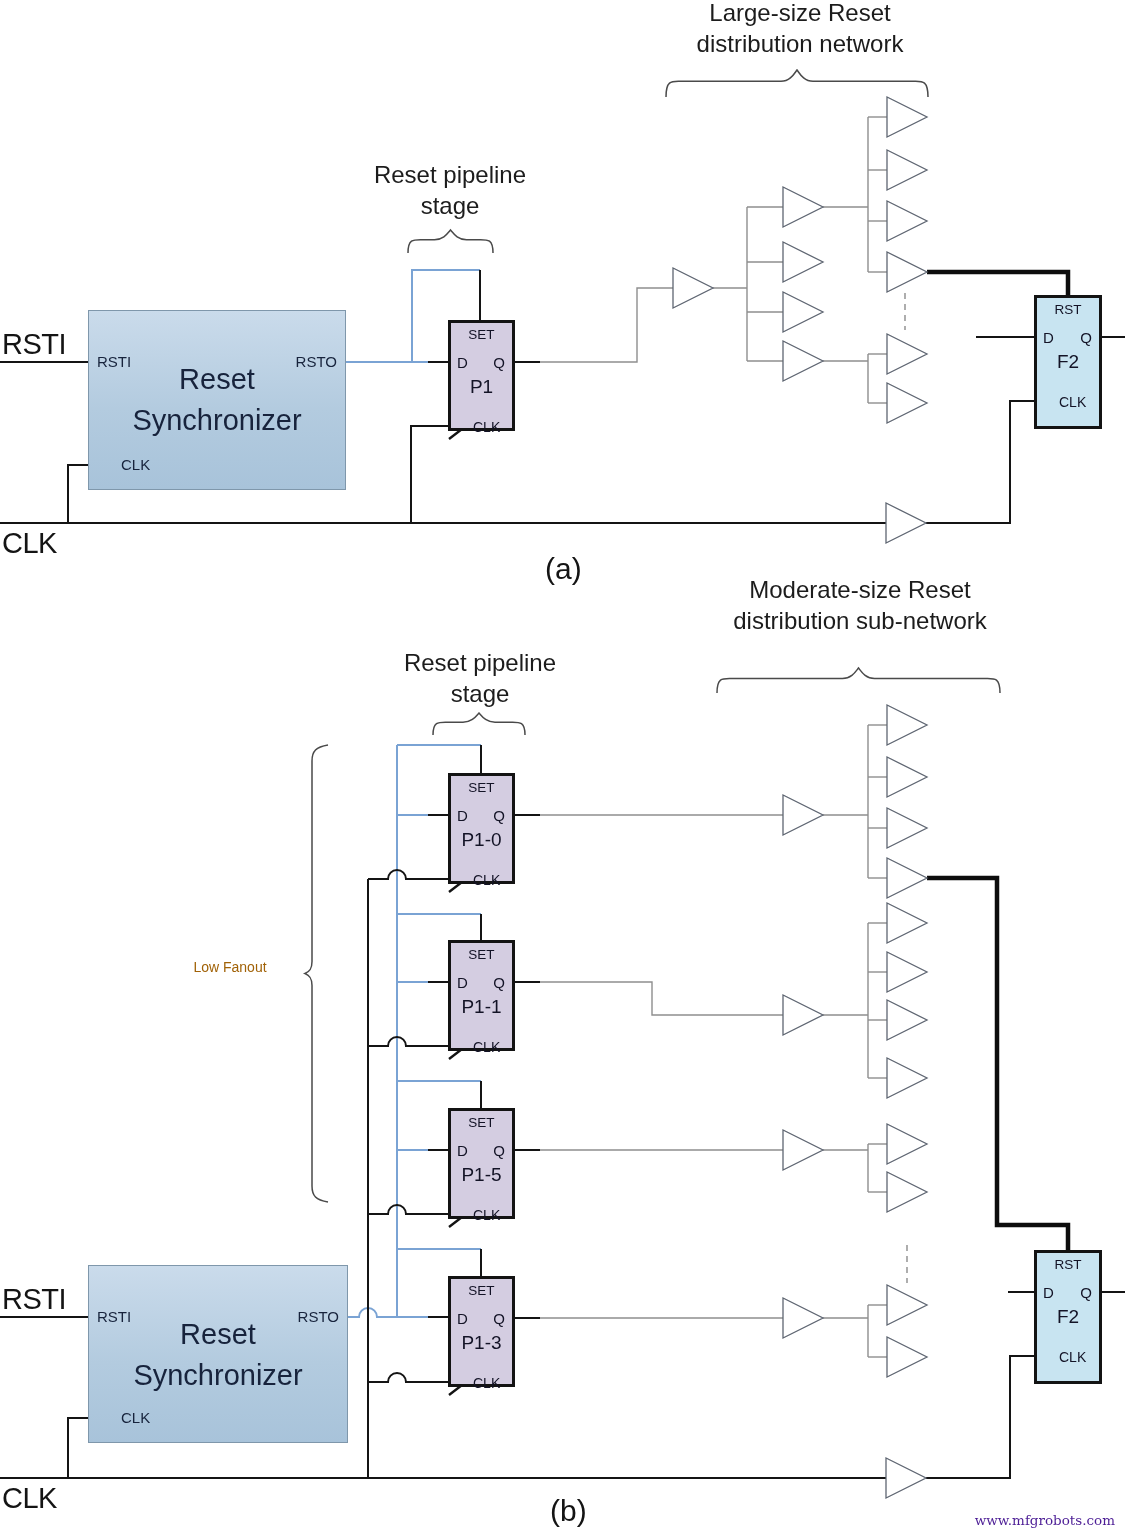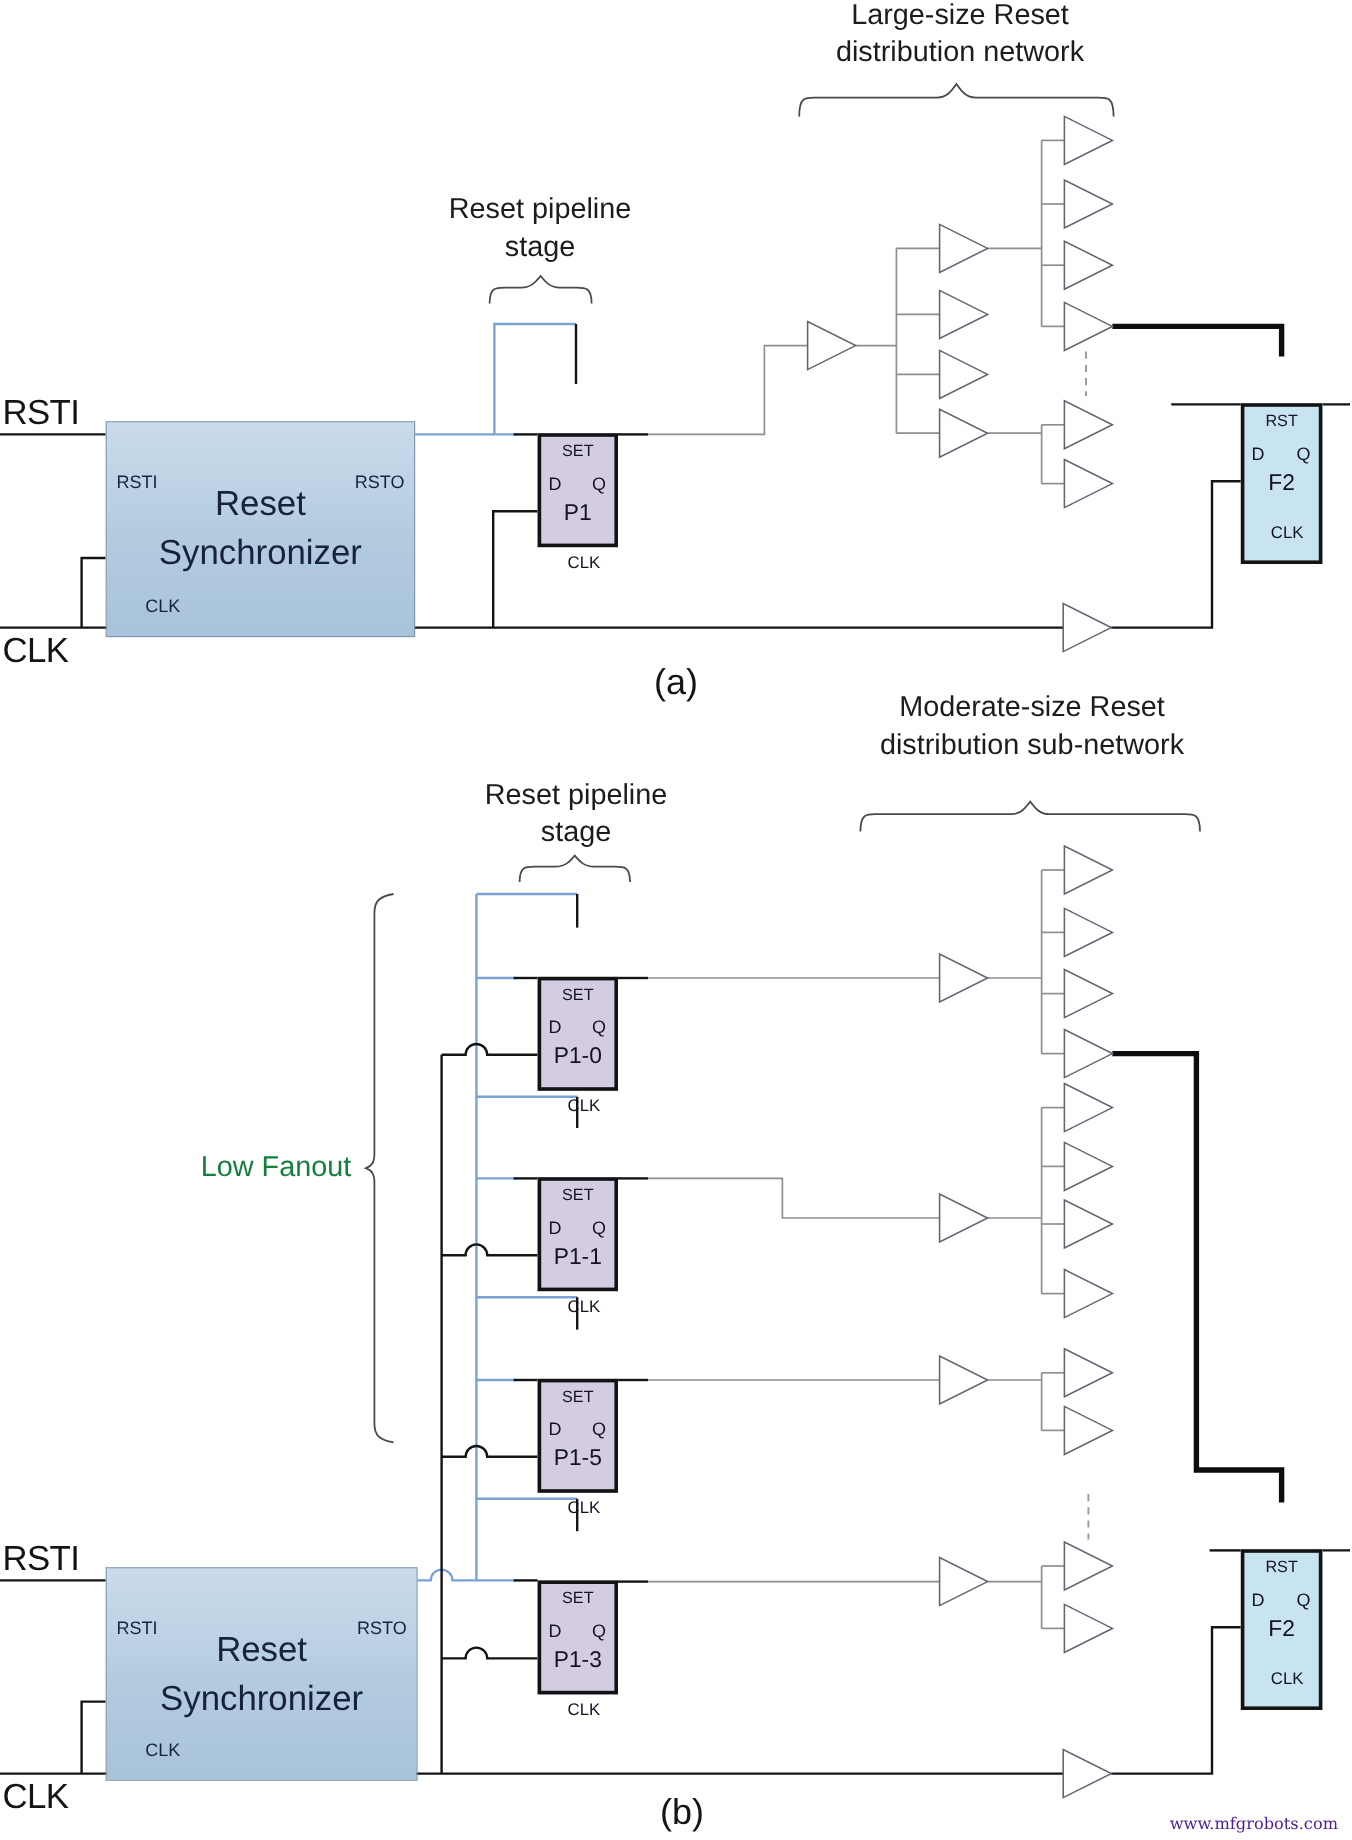--- a/index.html
+++ b/index.html
@@ -8,43 +8,43 @@
   svg.layer{position:absolute;left:0;top:0;width:1127px;height:1533px;}
   .w-gray{stroke:#8e8e8e;stroke-width:1.4;fill:none}
   .w-black{stroke:#141414;stroke-width:2;fill:none}
   .w-blue{stroke:#7aa3d4;stroke-width:2;fill:none}
   .w-thick{stroke:#0d0d0d;stroke-width:4.5;fill:none}
   .w-dash{stroke:#9a9a9a;stroke-width:1.6;fill:none;stroke-dasharray:6 5}
   .buf{stroke:#5f6672;stroke-width:1.3;fill:#ffffff}
   .chev{stroke:#131313;stroke-width:2.4;fill:none}
   .chev-thin{stroke:#68829b;stroke-width:1.5;fill:none}
   .brace{stroke:#4a4a4a;stroke-width:1.5;fill:none}
-  .block{position:absolute;box-sizing:border-box;margin-top:41px;}
+  .block{position:absolute;box-sizing:border-box;}
   .sync{background:linear-gradient(180deg,#cadbe b0%,#b3cbdf 55%,#a8c3da 100%);
         background:linear-gradient(180deg,#cadbeb 0%,#b3cbdf 55%,#a8c3da 100%);
         border:1.6px solid #7f97ab;color:#17233c;}
   .s-port{position:absolute;font-size:15px;}
   .s-rsti{left:8px;top:42px}.s-rsto{right:8px;top:42px}
   .s-clk{left:32px;top:145px}
   .s-clk-b{left:32px;top:143px}
   .s-t1{position:absolute;top:52px;width:100%;text-align:center;font-size:29px;}
   .s-t2{position:absolute;top:93px;width:100%;text-align:center;font-size:29px;}
-  .ff{border:3.2px solid #131313;color:#131326;width:67px;height:95px;}
+  .ff{border:3.2px solid #131313;color:#131326;width:67px;height:111px;}
   .ff.purple{background:#d4cde1}
   .ff.cyan{background:#c8e4f1;width:68px;height:134px;}
   .f-top{position:absolute;top:4px;width:100%;text-align:center;font-size:13.5px;}
   .f-d{position:absolute;top:31px;left:6px;font-size:15px;}
   .f-q{position:absolute;top:31px;right:7px;font-size:15px;}
   .f-name{position:absolute;top:53px;width:100%;text-align:center;font-size:19px;}
   .f-clk{position:absolute;top:96px;left:22px;font-size:14px;}
   .lbl{position:absolute;}
   .title{text-align:center;font-size:24px;line-height:31px;color:#1c1c1c;}
   .rail{font-size:29px;letter-spacing:-0.5px;color:#141414;}
   .cap{font-size:30px;color:#141414;}
-  .lowfan{font-size:24px;text-align:center;color:#15803d;}
+  .lowfan{font-size:14px;text-align:center;color:#a16207;}
   .watermark{font-family:"DejaVu Serif","Liberation Serif",serif;font-size:13.5px;color:#4c1d95;}
 </style>
 </head>
 <body>
 
 <div class="stage">
 
   <svg class="layer" id="wires">
       <path d="M540,362 H637 V288 H673" class="w-gray"></path>
       <path d="M713,288 H747" class="w-gray"></path>

